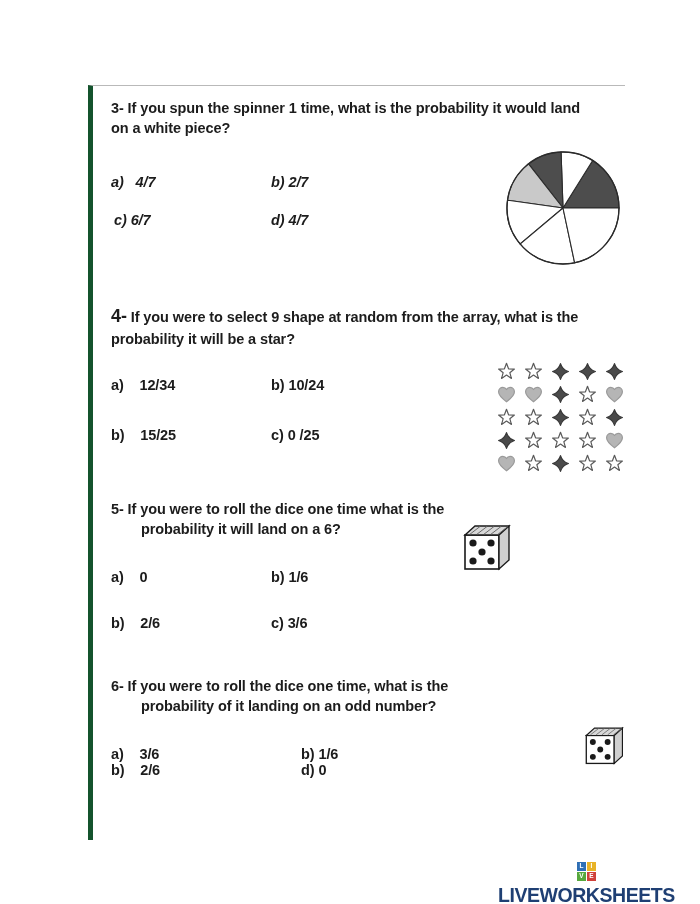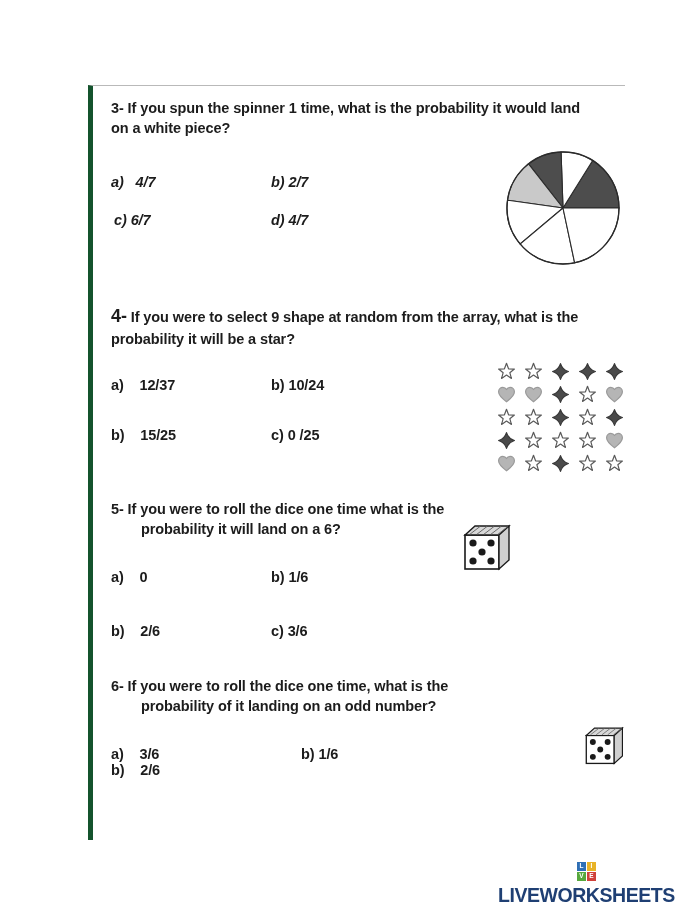--- a/index.html
+++ b/index.html
@@ -163,21 +163,21 @@
   </div>
 
   <div class="question-block" style="top:218px;">
     <p class="q-text">
       <span class="qnum-big">4-</span>
       <span>If you were to select 9 shape at random from the array,</span>
       <span>what is the probability it will be a star?</span>
     </p>
 
     <div class="options" style="margin-top:28px; row-gap:34px;">
-      <div class="opt"><span>a)</span>&nbsp;&nbsp;&nbsp; <span>12/37</span></div>
+      <div class="opt"><span>a)</span>&nbsp;&nbsp;&nbsp; <span>12/34</span></div>
       <div class="opt"><span>b)</span> <span>10/24</span></div>
       <div class="opt"><span>b)</span>&nbsp;&nbsp;&nbsp; <span>15/25</span></div>
       <div class="opt"><span>c)</span> <span>0 /25</span></div>
     </div>
 
     <div id="shapes-array">
         <div class="shape-cell">
           <svg width="19" height="19" viewBox="0 0 24 24">
             <path d="M12 1.6 L14.6 8.6 L22 8.9 L16.2 13.5 L18.2 20.7 L12 16.5 L5.8 20.7 L7.8 13.5 L2 8.9 L9.4 8.6 Z" fill="#ffffff" stroke="#5a5a5a" stroke-width="1.5" stroke-linejoin="round"></path>
           </svg>
@@ -304,21 +304,21 @@
         </div>
       </div>
   </div>
 
   <div class="question-block" style="top:413px;">
     <p class="q-text">
       <span>5- If you were to roll the dice one time what is the</span>
       <span class="indent-line">probability it will land on a 6?</span>
     </p>
 
-    <div class="options" style="margin-top:30px; row-gap:38px;">
+    <div class="options" style="margin-top:30px; row-gap:30px;">
       <div class="opt"><span>a)</span>&nbsp;&nbsp;&nbsp; <span>0</span></div>
       <div class="opt"><span>b)</span> <span>1/6</span></div>
       <div class="opt"><span>b)</span>&nbsp;&nbsp;&nbsp; <span>2/6</span></div>
       <div class="opt"><span>c)</span> <span>3/6</span></div>
     </div>
 
     <div class="dice-figure" style="left:350px; top:22px;">
       <svg width="56" height="56" viewBox="0 0 56 56" class="dice-svg">
           <rect x="4" y="14" width="34" height="34" fill="#ffffff" stroke="#1a1a1a" stroke-width="1.6"></rect>
           <path d="M4 14 L14 5 L48 5 L38 14 Z" fill="#d8d8d8" stroke="#1a1a1a" stroke-width="1.4"></path>
@@ -340,20 +340,21 @@
   <div class="question-block" style="top:590px;">
     <p class="q-text">
       <span>6- If you were to roll the dice one time, what is the</span>
       <span class="indent-line">probability of it landing on an odd number?</span>
     </p>
 
     <div class="options" style="margin-top:30px; grid-template-columns:190px auto;">
       <div class="opt"><span>a)</span>&nbsp;&nbsp;&nbsp; <span>3/6</span></div>
       <div class="opt"><span>b)</span> <span>1/6</span></div>
       <div class="opt"><span>b)</span>&nbsp;&nbsp;&nbsp; <span>2/6</span></div>
+      <div class="opt"><span>d)</span> <span>0</span></div>
     </div>
 
     <div class="dice-figure" style="left:472px; top:48px;">
       <svg width="46" height="46" viewBox="0 0 56 56" class="dice-svg">
           <rect x="4" y="14" width="34" height="34" fill="#ffffff" stroke="#1a1a1a" stroke-width="1.6"></rect>
           <path d="M4 14 L14 5 L48 5 L38 14 Z" fill="#d8d8d8" stroke="#1a1a1a" stroke-width="1.4"></path>
           <path d="M38 14 L48 5 L48 39 L38 48 Z" fill="#cfcfcf" stroke="#1a1a1a" stroke-width="1.4"></path>
           <line x1="9" y1="13.2" x2="19" y2="5.5" stroke="#6a6a6a" stroke-width="1"></line>
           <line x1="16" y1="13.2" x2="26" y2="5.5" stroke="#6a6a6a" stroke-width="1"></line>
           <line x1="23" y1="13.2" x2="33" y2="5.5" stroke="#6a6a6a" stroke-width="1"></line>

